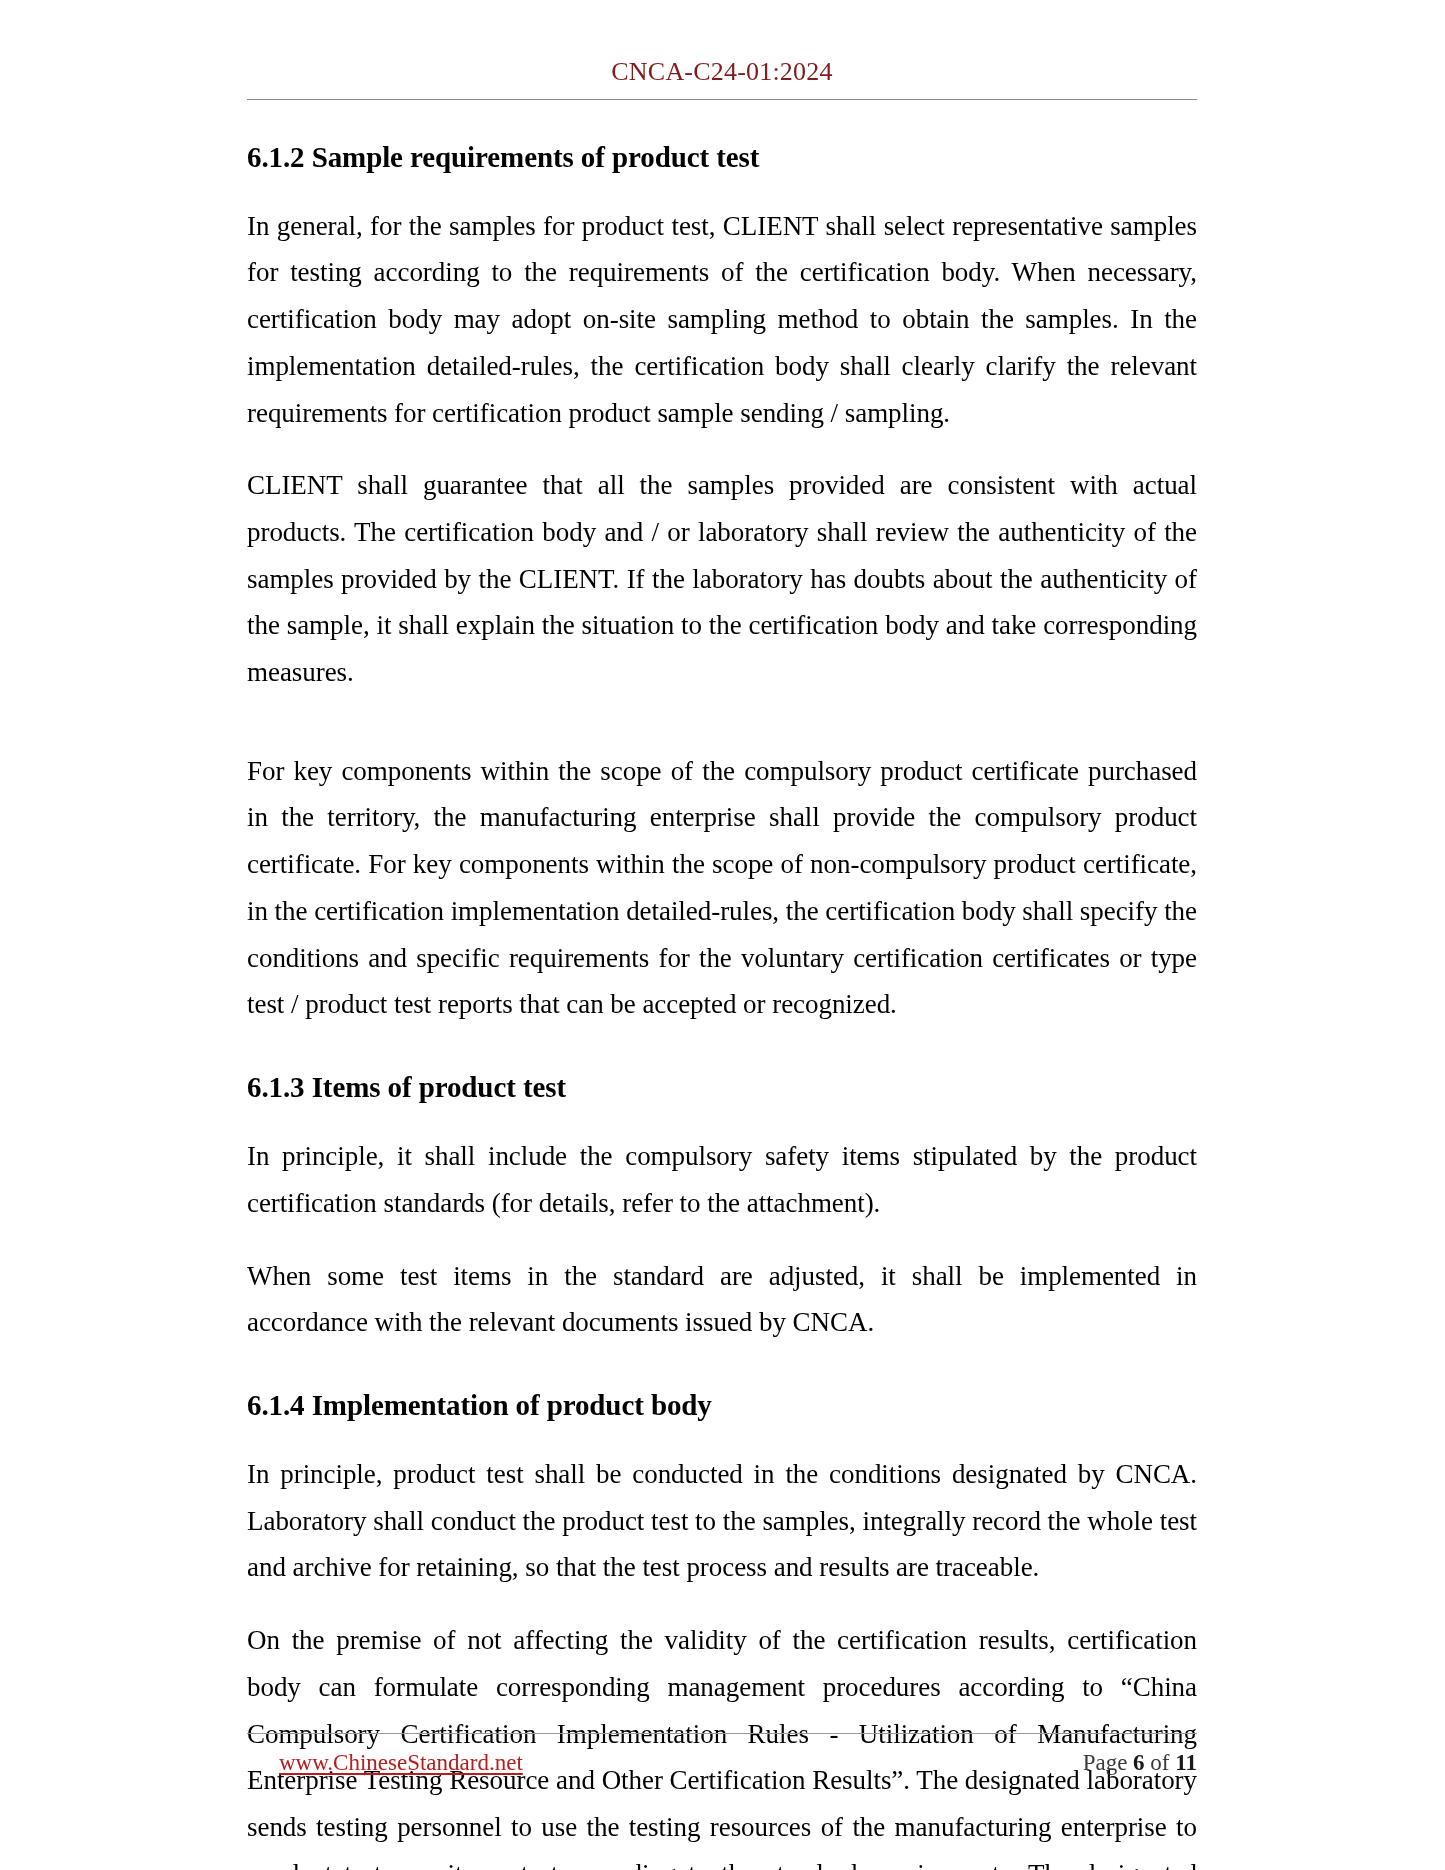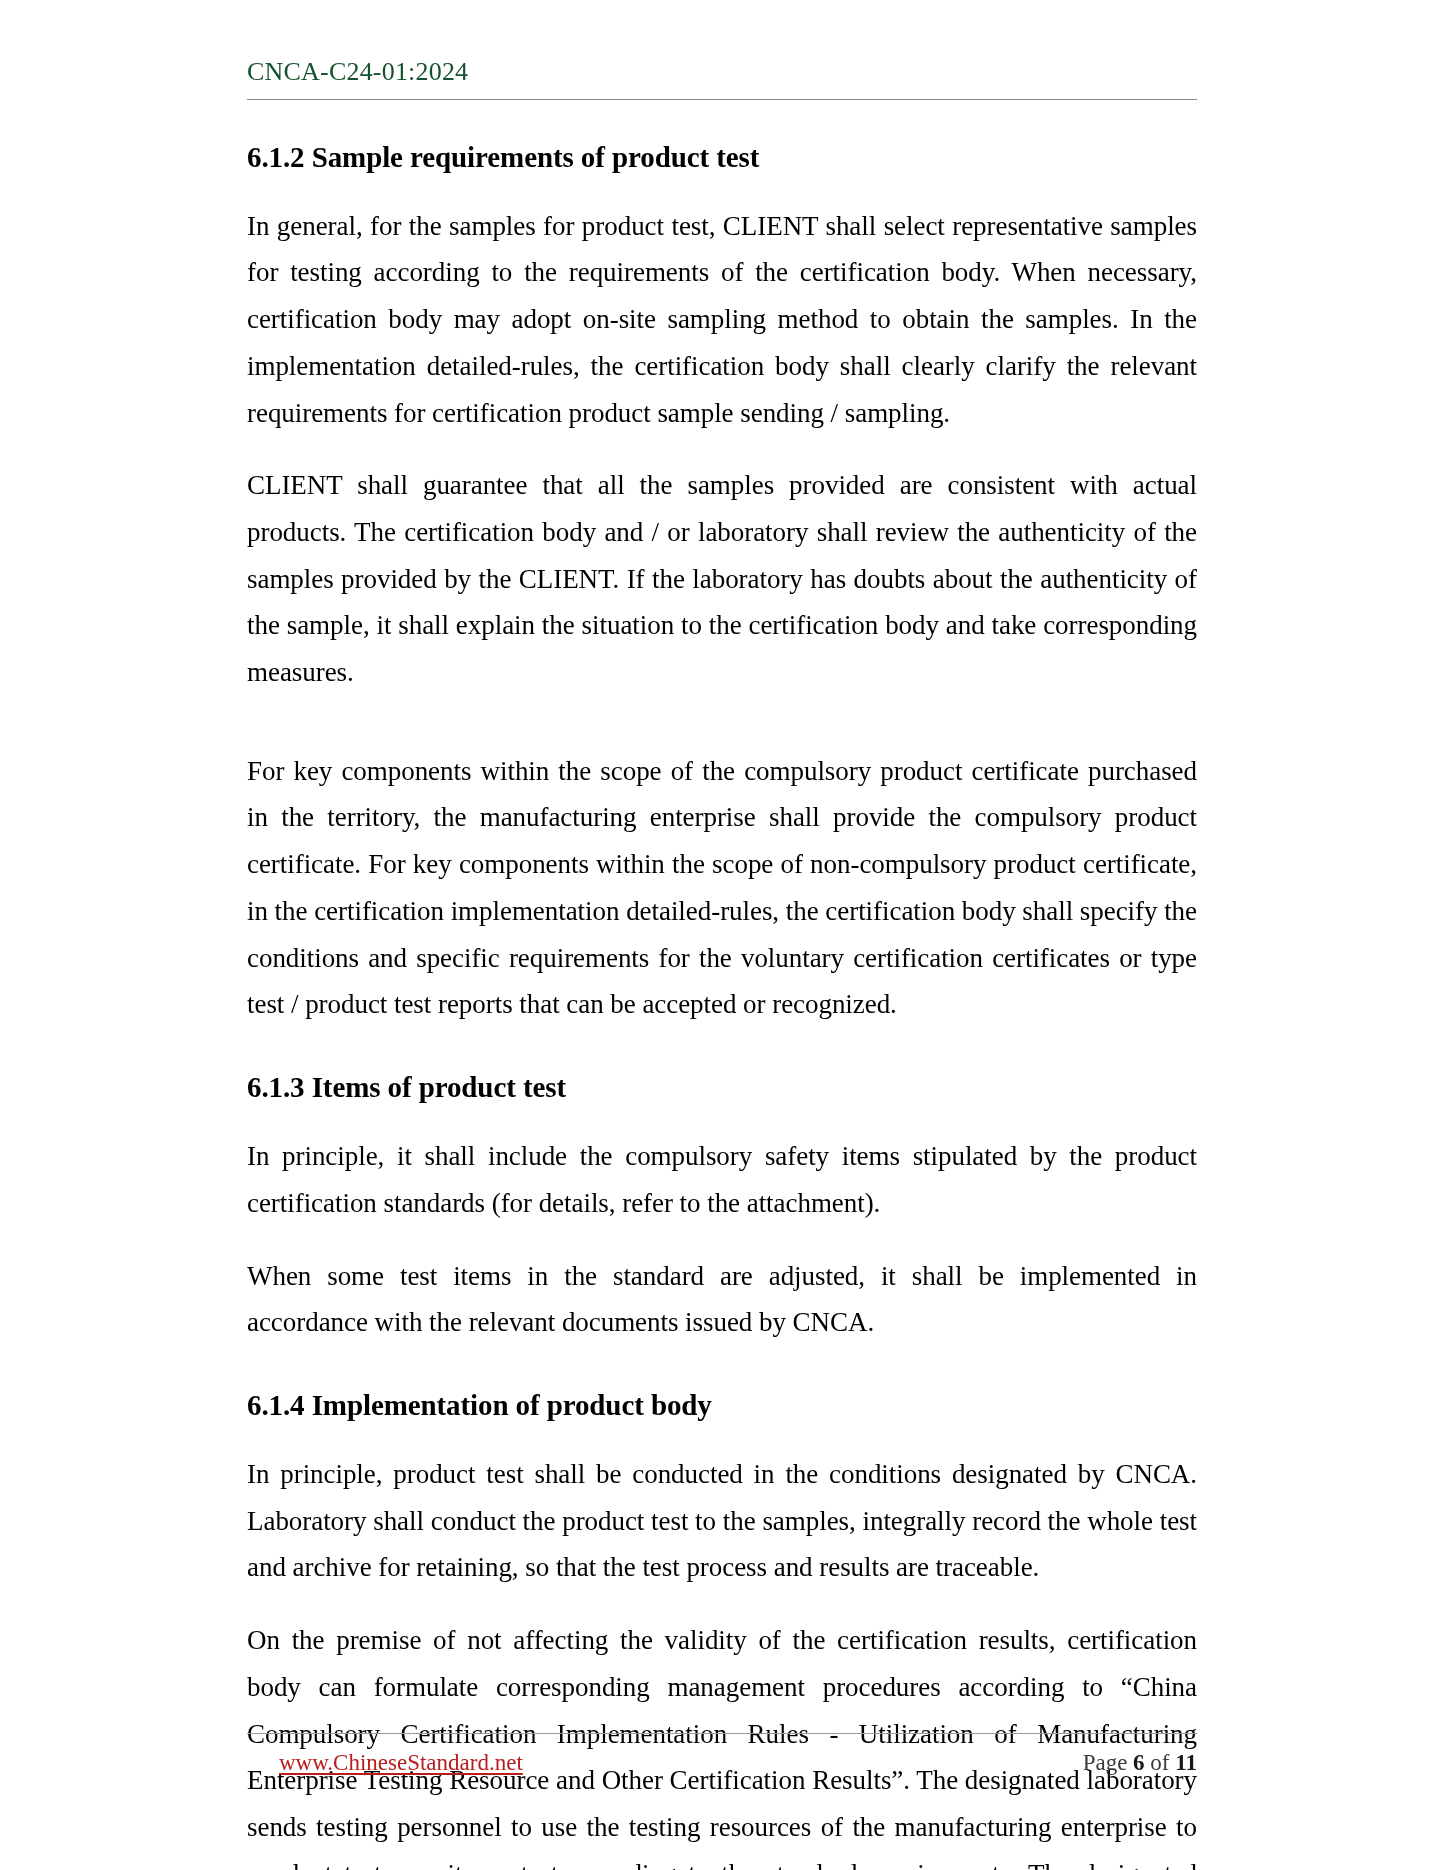--- a/index.html
+++ b/index.html
@@ -27,23 +27,24 @@
     left: 247px;
     top: 0;
     width: 950px;
   }
 
   
   .header {
     padding-top: 58px;
   }
   .header-title {
+    text-align: center;
     font-size: 26px;
     letter-spacing: 0.2px;
-    color: #14532d;
+    color: #7f1d1d;
     line-height: 1.1;
   }
   .header-rule {
     margin-top: 12px;
     border: 0;
     border-top: 1.6px solid #8a8a8a;
     width: 100%;
   }
 
   

